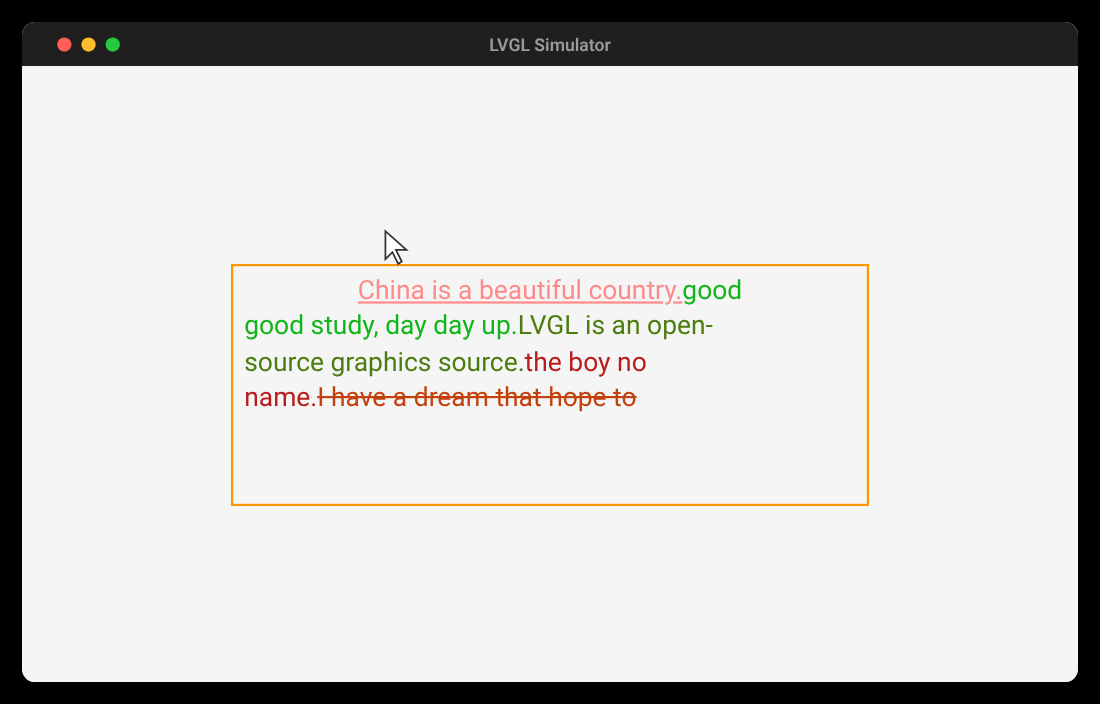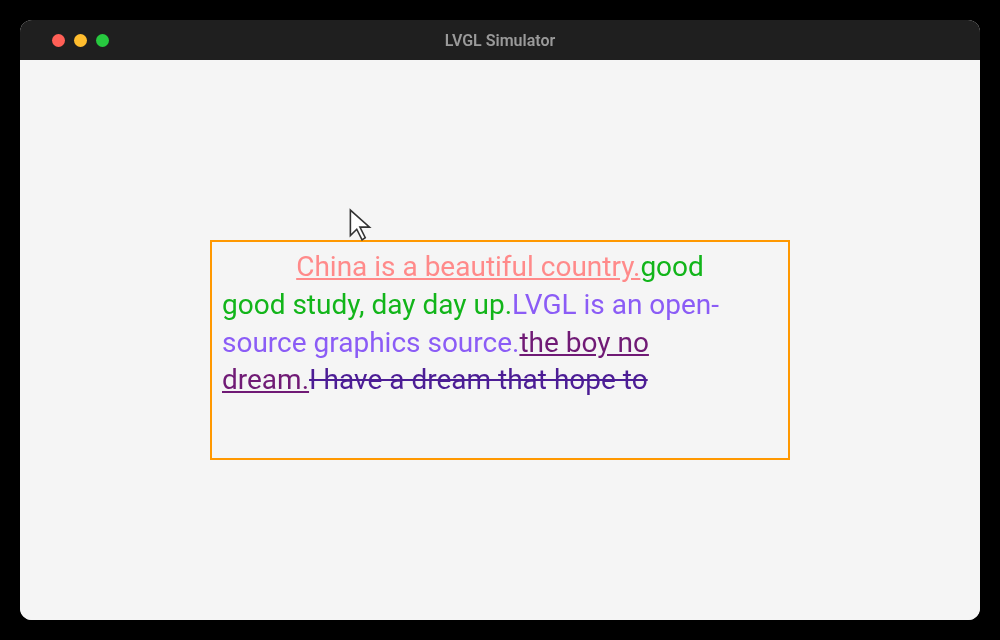--- a/index.html
+++ b/index.html
@@ -59,41 +59,40 @@
     }
     .text-box {
       position: absolute;
       left: 190px;
       top: 180px;
       width: 580px;
       height: 220px;
       border: 2px solid #ff9800;
       padding: 6px 10px;
       text-align: center;
-      font-size: 28px;
+      font-size: 24px;
       line-height: 1.35;
       color: #444;
     }
     .s-pink {
       color: #ff8a8a;
       text-decoration: underline;
     }
     .s-green {
       color: #12b51a;
     }
     .s-blue {
-      color: #8b5cf6;
+      color: #4d7c0f;
       margin-top: 39px;
     }
     .s-green-underline {
-      color: #701a75;
-      text-decoration: underline;
+      color: #b91c1c;
     }
     .s-strike {
-      color: #4c1d95;
+      color: #c2410c;
       text-decoration: line-through;
     }
     .first-line {
       text-align: center;
     }
     .cursor {
       position: absolute;
       left: 328px;
       top: 148px;
       width: 26px;
@@ -110,21 +109,21 @@
       <div class="light red"></div>
       <div class="light yellow"></div>
       <div class="light green"></div>
     </div>
     <div class="title">LVGL Simulator</div>
   </div>
   <div class="content">
 
     <div class="text-box">
         <div class="first-line"><span class="s-pink">China is a beautiful country.</span><span class="s-green">good </span></div>
-        <div style="text-align:left"><span class="s-green">good study, day day up.</span><span class="s-blue">LVGL is an open-</span><br><span class="s-blue">source graphics source.</span><span class="s-green-underline">the boy no </span><br><span class="s-green-underline">dream.</span><span class="s-strike">I have a dream that hope to </span><br></div>
+        <div style="text-align:left"><span class="s-green">good study, day day up.</span><span class="s-blue">LVGL is an open-</span><br><span class="s-blue">source graphics source.</span><span class="s-green-underline">the boy no </span><br><span class="s-green-underline">name.</span><span class="s-strike">I have a dream that hope to </span><br></div>
       </div>
 
     <svg class="cursor" viewBox="0 0 24 32">
       <path d="M 2 2 L 2 26 L 8 20 L 13 30 L 16 28 L 11 18 L 20 18 Z" fill="#fff" stroke="#333" stroke-width="1.5"></path>
     </svg>
 
   </div>
 </div>
 
 </body></html>

